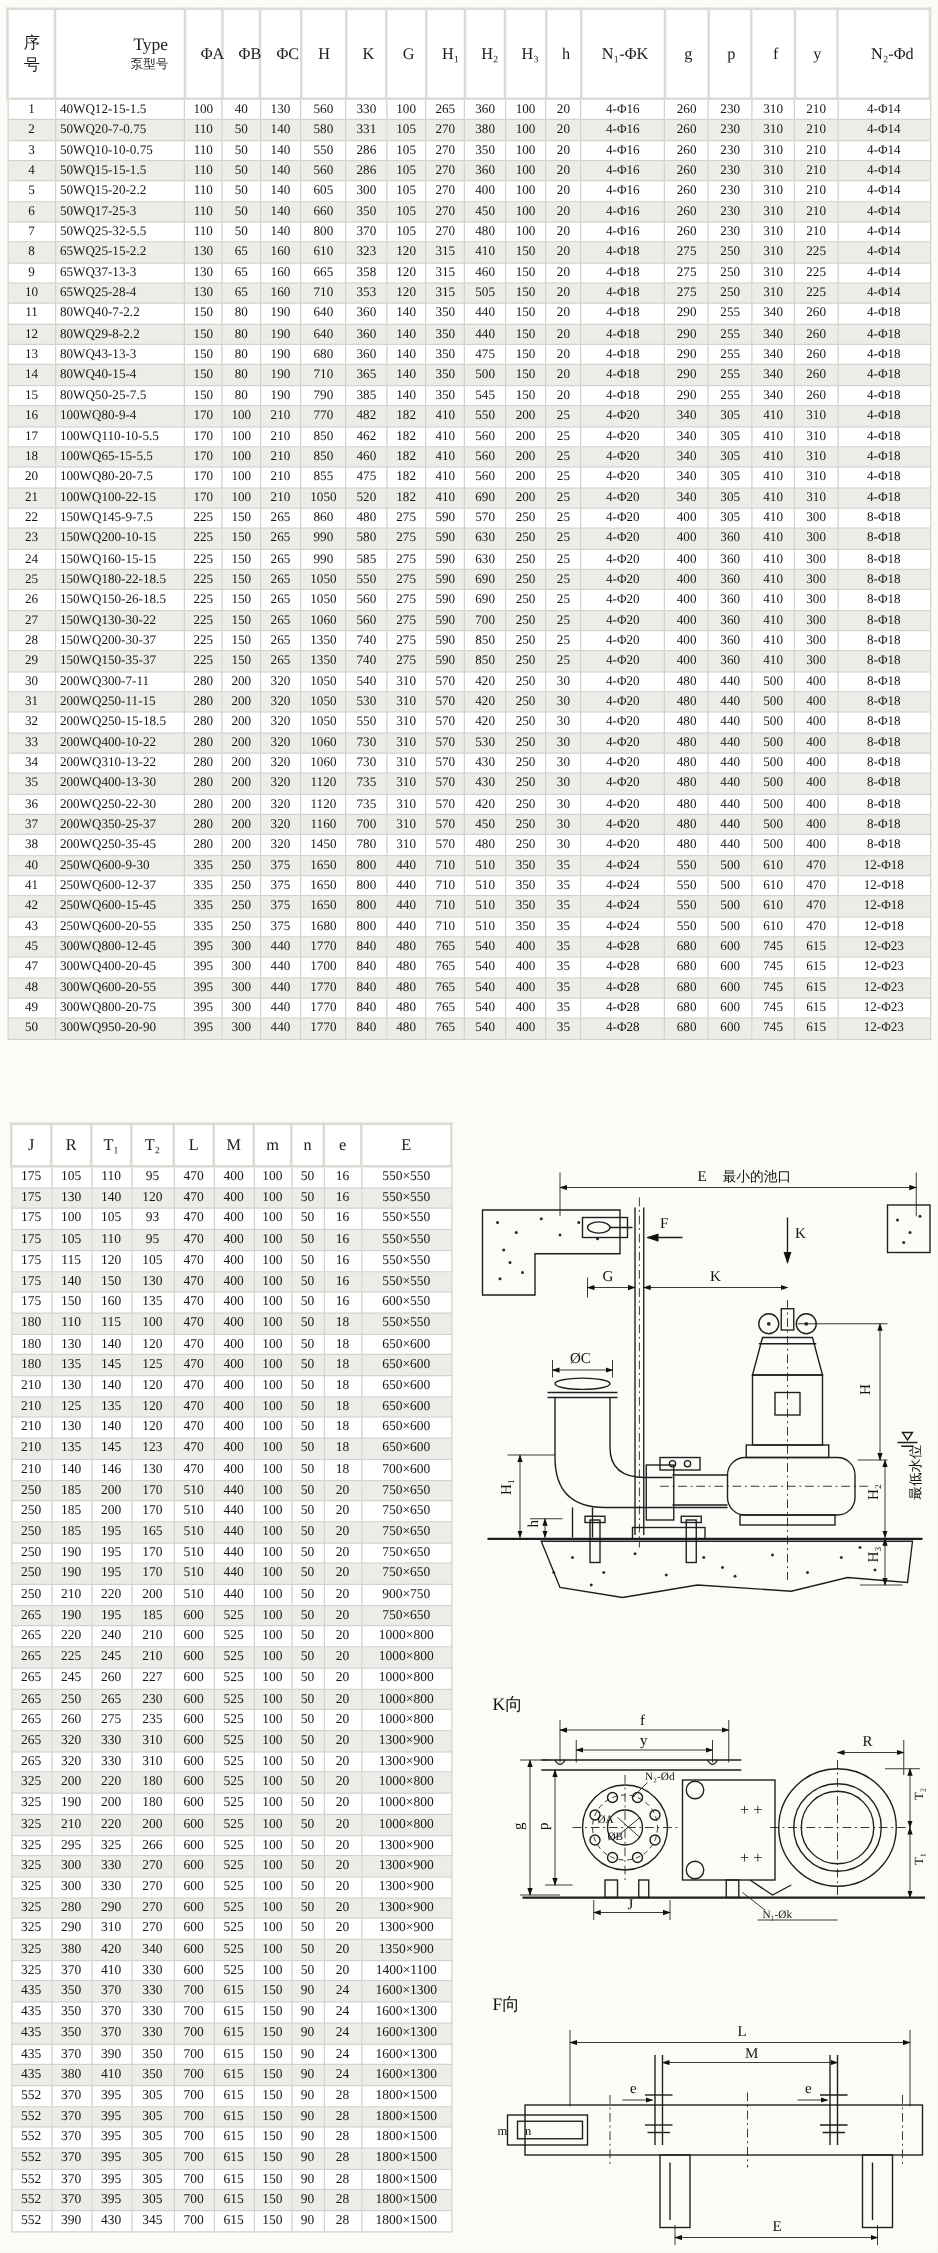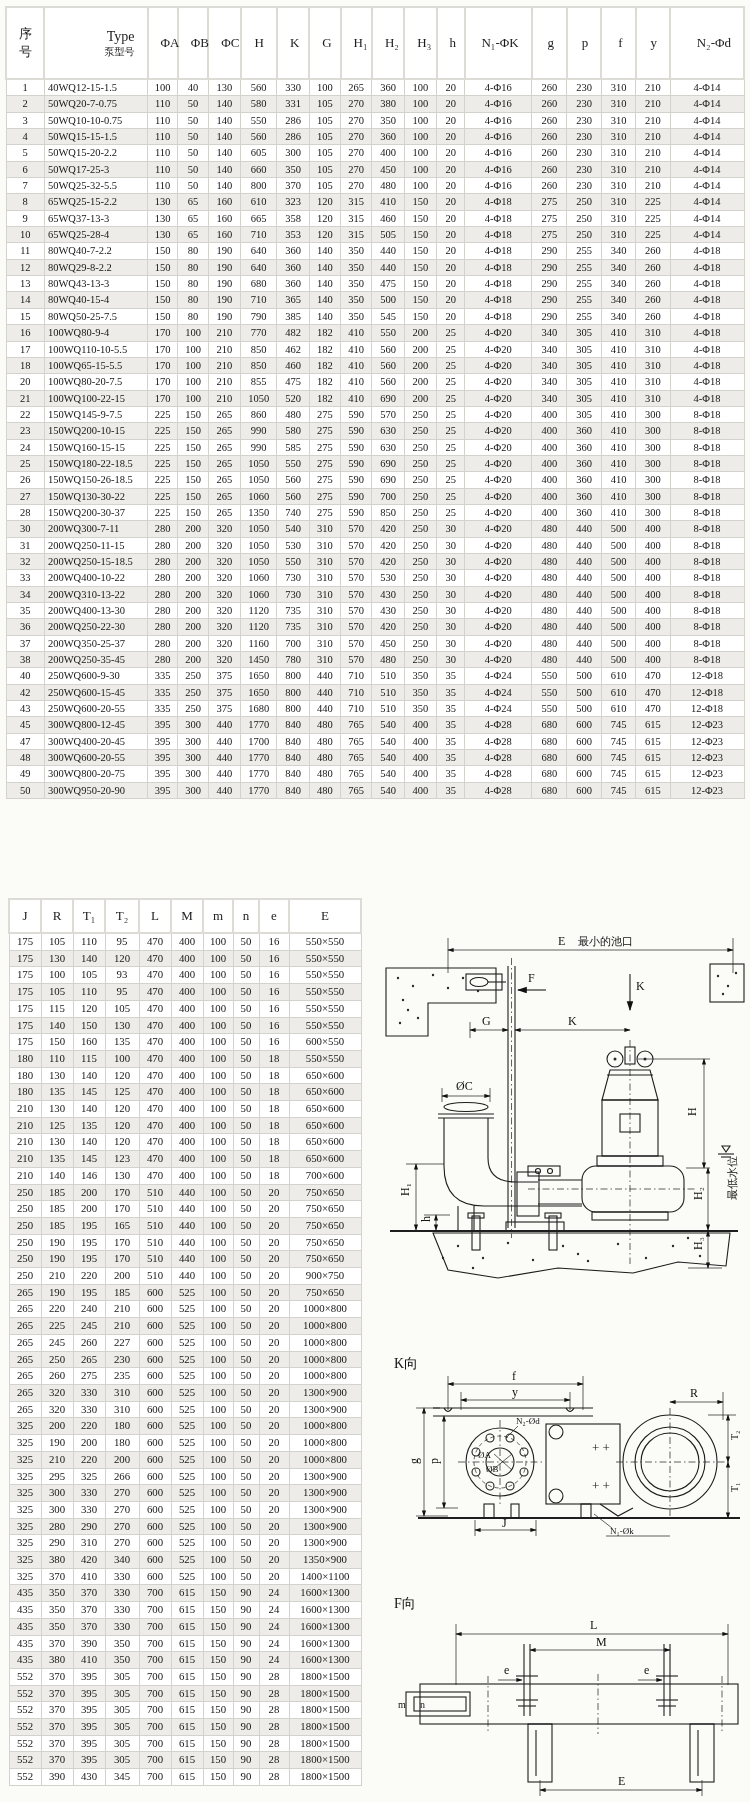--- a/index.html
+++ b/index.html
@@ -628,20 +628,40 @@
           <td>250</td>
           <td>25</td>
           <td>4-Φ20</td>
           <td>400</td>
           <td>360</td>
           <td>410</td>
           <td>300</td>
           <td>8-Φ18</td>
         </tr>
         <tr>
+          <td>29</td>
+          <td>150WQ150-35-37</td>
+          <td>225</td>
+          <td>150</td>
+          <td>265</td>
+          <td>1350</td>
+          <td>740</td>
+          <td>275</td>
+          <td>590</td>
+          <td>850</td>
+          <td>250</td>
+          <td>25</td>
+          <td>4-Φ20</td>
+          <td>400</td>
+          <td>360</td>
+          <td>410</td>
+          <td>300</td>
+          <td>8-Φ18</td>
+        </tr>
+        <tr>
           <td>30</td>
           <td>200WQ300-7-11</td>
           <td>280</td>
           <td>200</td>
           <td>320</td>
           <td>1050</td>
           <td>540</td>
           <td>310</td>
           <td>570</td>
           <td>420</td>
@@ -810,20 +830,40 @@
           <td>4-Φ20</td>
           <td>480</td>
           <td>440</td>
           <td>500</td>
           <td>400</td>
           <td>8-Φ18</td>
         </tr>
         <tr>
           <td>40</td>
           <td>250WQ600-9-30</td>
+          <td>335</td>
+          <td>250</td>
+          <td>375</td>
+          <td>1650</td>
+          <td>800</td>
+          <td>440</td>
+          <td>710</td>
+          <td>510</td>
+          <td>350</td>
+          <td>35</td>
+          <td>4-Φ24</td>
+          <td>550</td>
+          <td>500</td>
+          <td>610</td>
+          <td>470</td>
+          <td>12-Φ18</td>
+        </tr>
+        <tr>
+          <td>41</td>
+          <td>250WQ600-12-37</td>
           <td>335</td>
           <td>250</td>
           <td>375</td>
           <td>1650</td>
           <td>800</td>
           <td>440</td>
           <td>710</td>
           <td>510</td>
           <td>350</td>
           <td>35</td>

